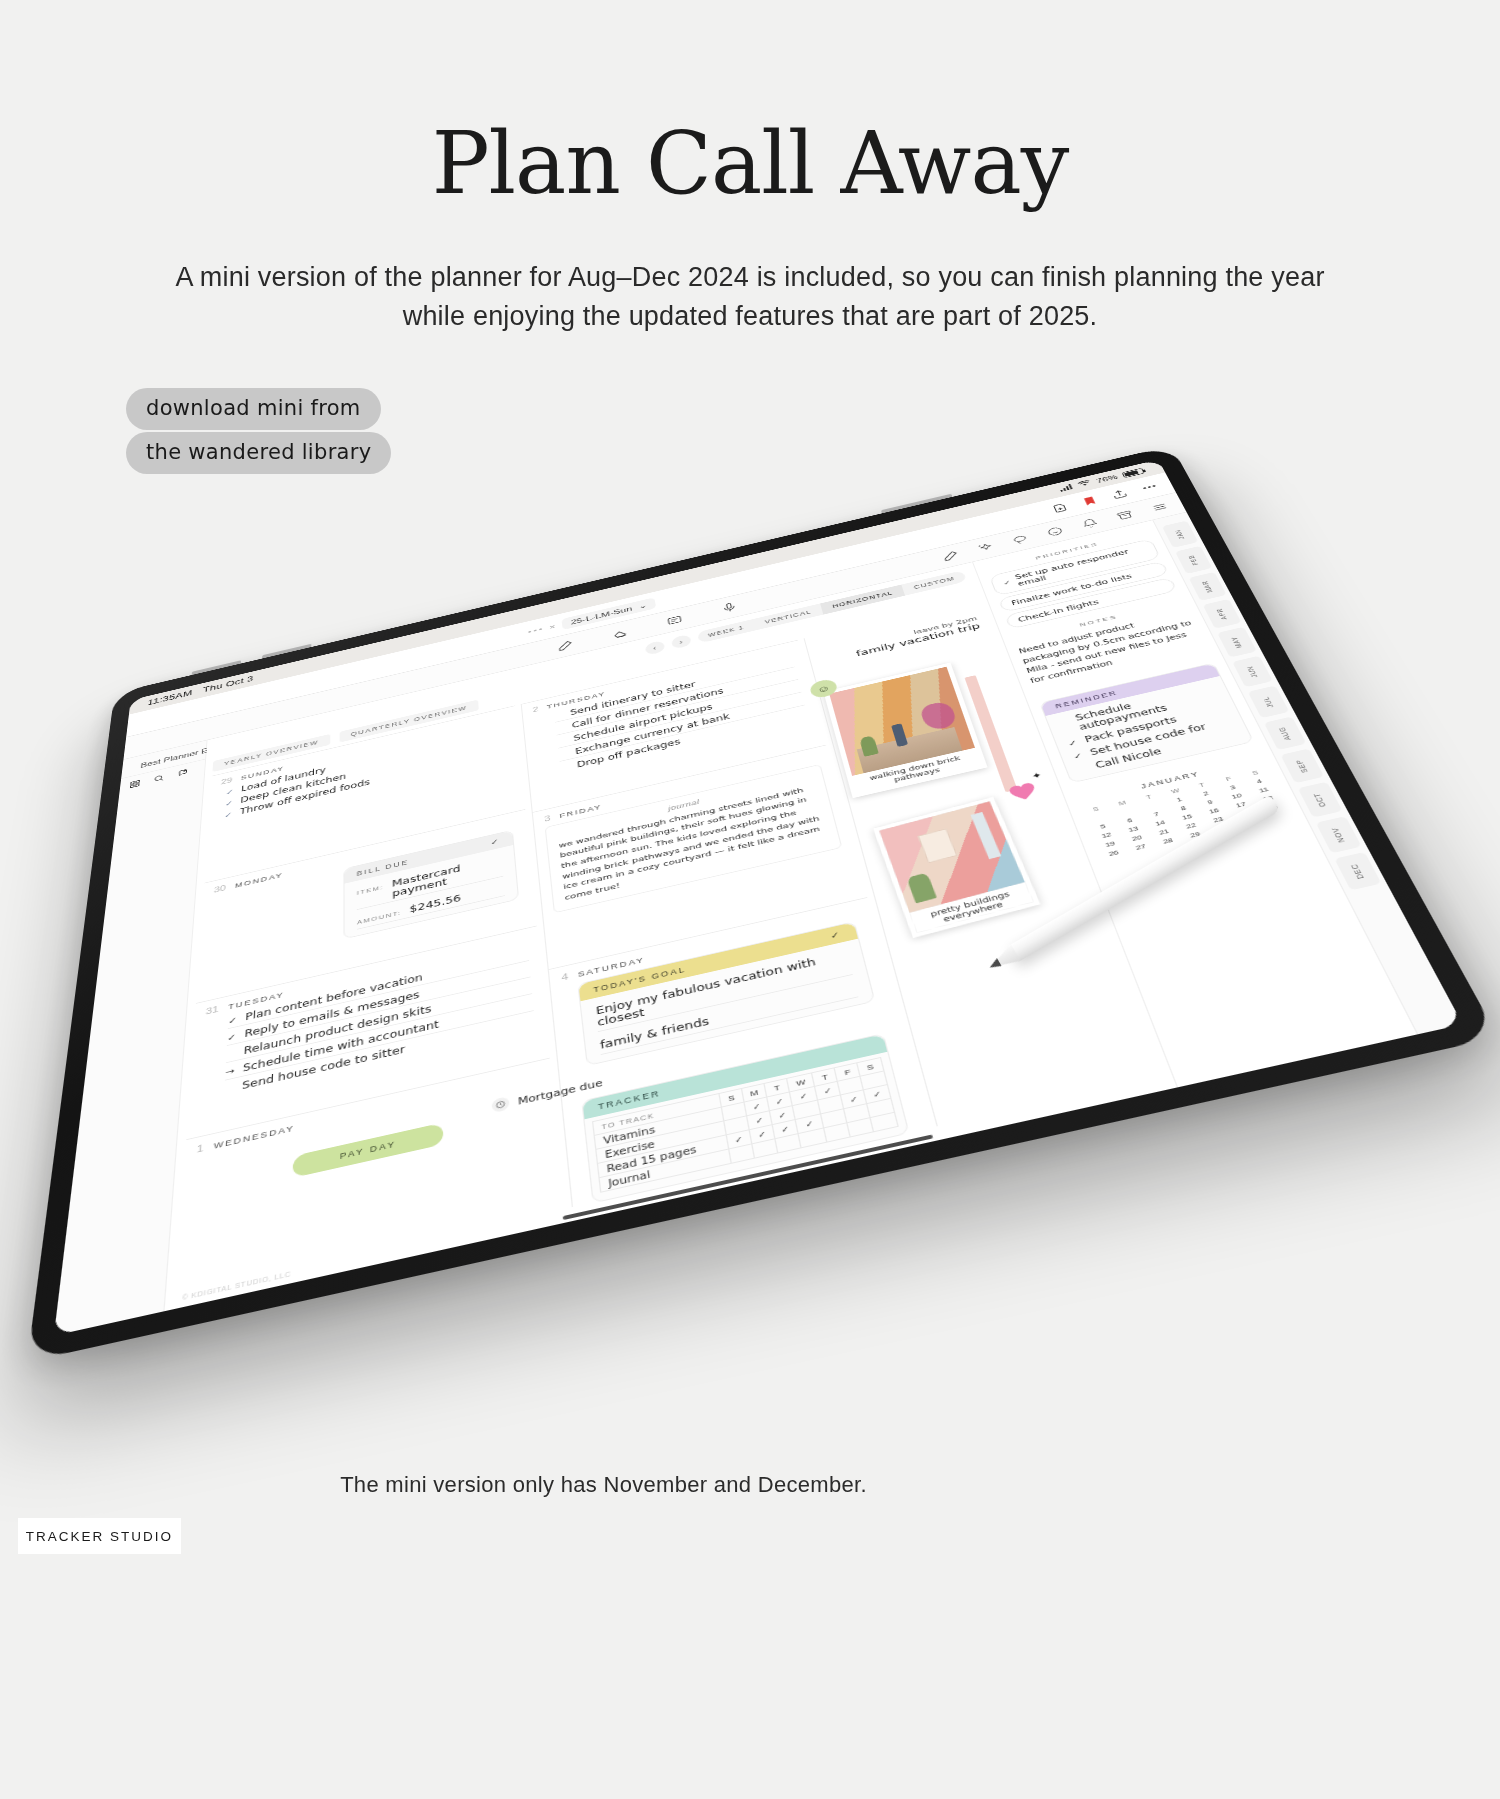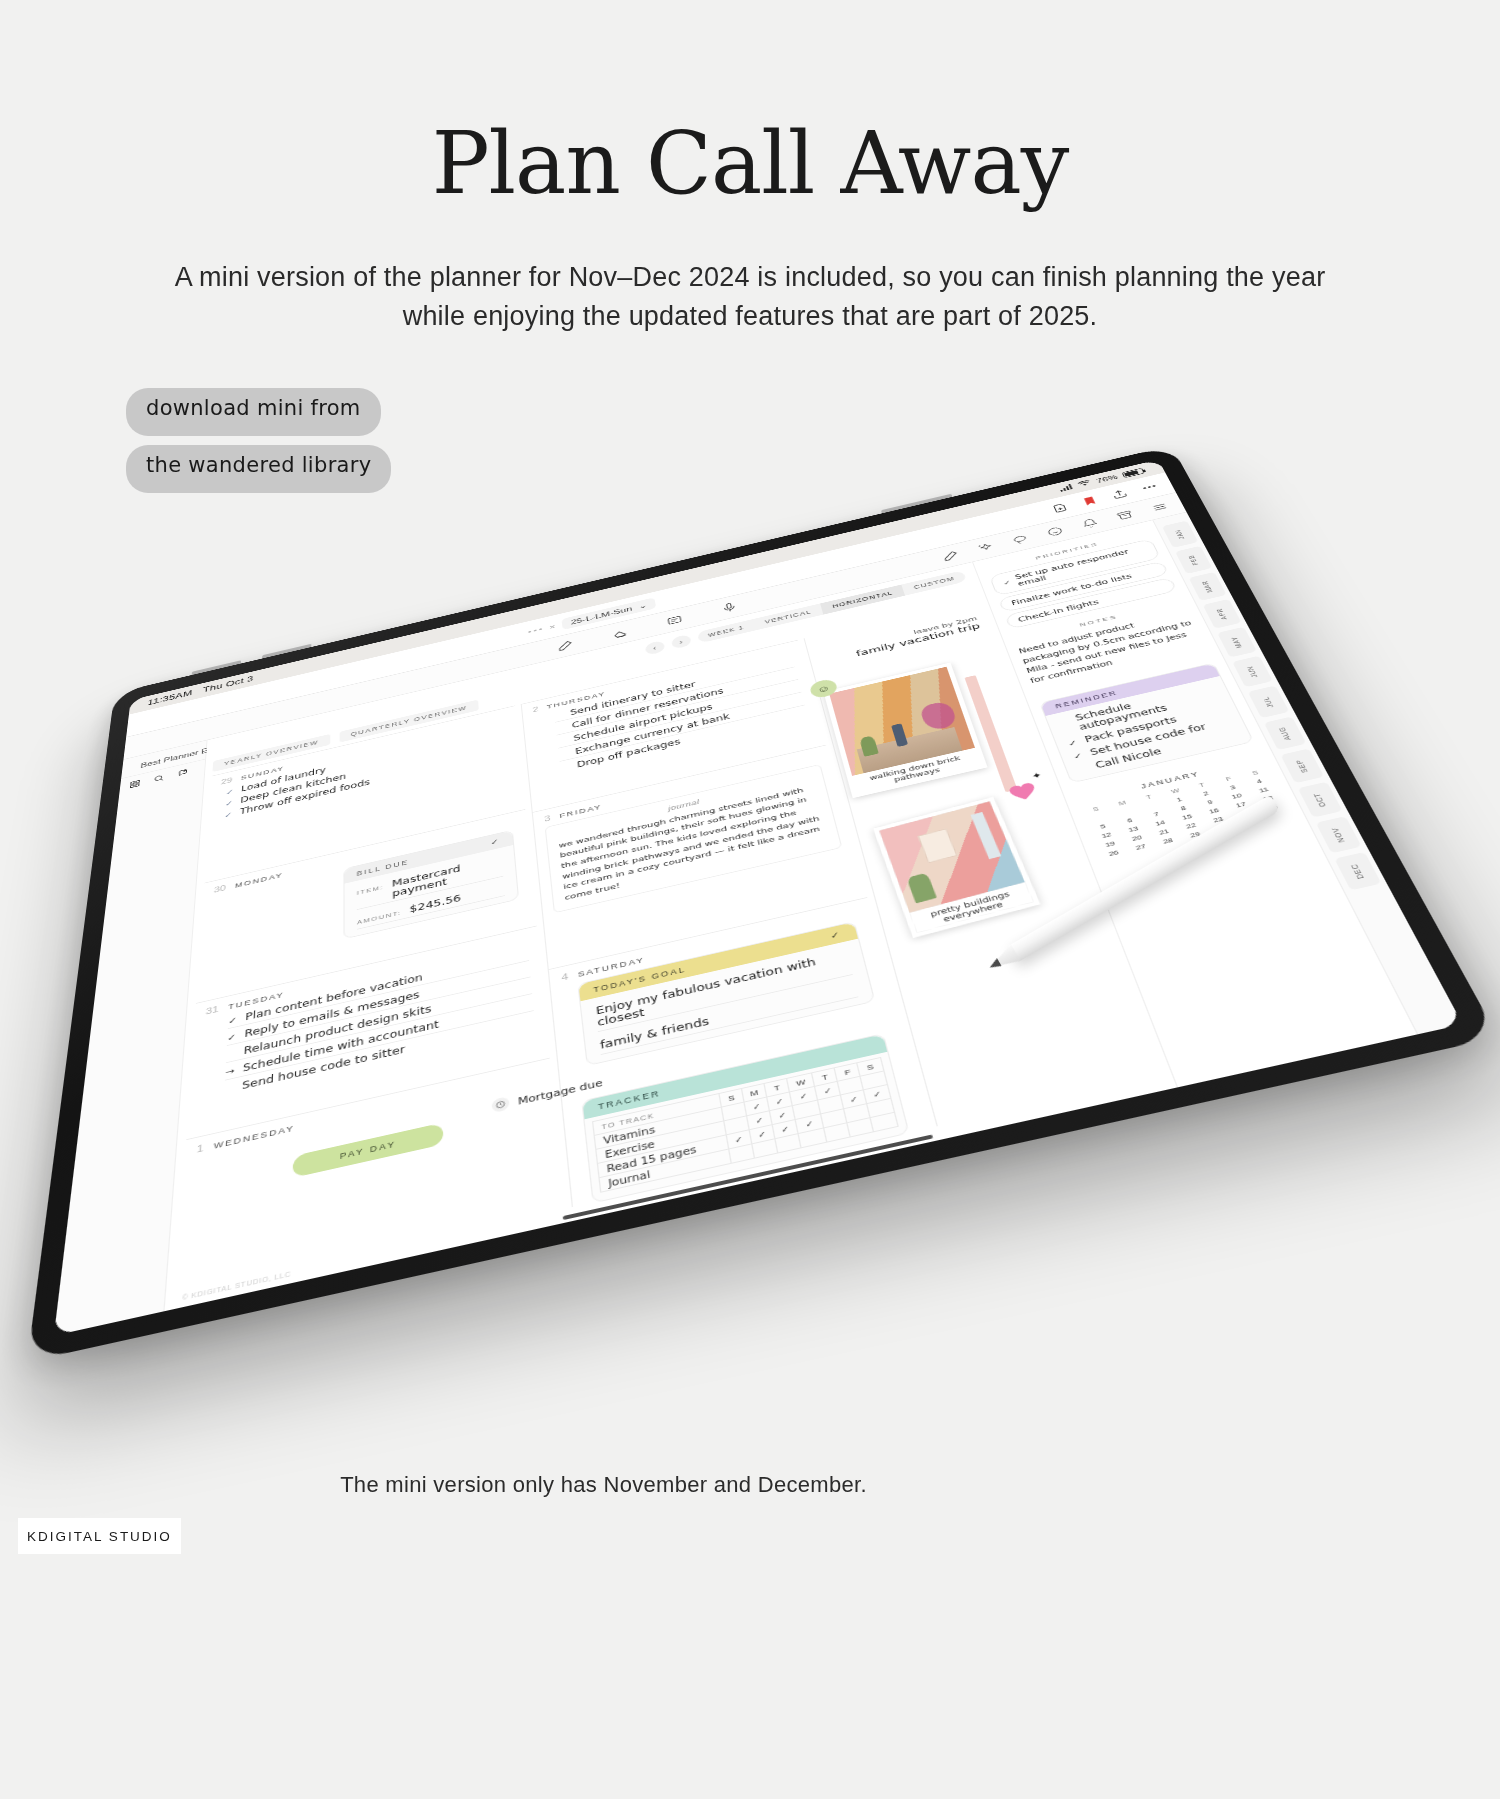--- a/index.html
+++ b/index.html
@@ -31,24 +31,24 @@
     font-stretch:condensed;
     letter-spacing:.2px;
   }
 
   
   .badges { position:absolute; top:388px; left:126px; }
   .badge {
     display:inline-block;
     background:#c8c8c8;
     border-radius:22px;
-    padding:8px 20px 16px 20px;
+    padding:8px 20px 10px 20px;
     font-size:21px;
     color:#1a1a1a;
-    margin-bottom:9px;
+    margin-bottom:2px;
     letter-spacing:.3px;
     font-family:"DejaVu Sans", sans-serif;
   }
   .badge-row { display:block; }
 
   
   .footer-note {
     position:absolute; top:1472px; left:0; width:1207px; text-align:center;
     font-size:22px; color:#2b2b2b; font-stretch:condensed; letter-spacing:.3px;
   }
@@ -265,21 +265,21 @@
   }
   .smiley{position:absolute;width:26px;height:26px;border-radius:50%;background:#cfe1a9;z-index:25;
     display:flex;align-items:center;justify-content:center;font-size:13px;color:#3c4a2c;}
 
   .washi{position:absolute;background:#f3cfc9;border-radius:2px;z-index:18;}
 </style>
 </head>
 <body>
 
 <div class="headline">Plan Call Away</div>
-<div class="subhead">A mini version of the planner for Nov–Dec 2024 is included, so you can finish planning the year while enjoying the updated features that are part of 2025.</div>
+<div class="subhead">A mini version of the planner for Aug–Dec 2024 is included, so you can finish planning the year while enjoying the updated features that are part of 2025.</div>
 
 <div class="badges">
   <div class="badge-row"><span class="badge">download mini from</span></div>
   <div class="badge-row"><span class="badge">the wandered library</span></div>
 </div>
 
 <div class="tablet-stage">
   <div class="tablet">
     <div class="btn-vol v1"></div>
     <div class="btn-vol v2"></div>
@@ -893,13 +893,13 @@
   </div>
 
   <div class="pencil">
     <div class="shaft"></div>
     <div class="tipcone"></div>
     <div class="tipmetal"></div>
   </div>
 </div>
 
 <div class="footer-note">The mini version only has November and December.</div>
-<div class="brand-tag">KDIGITAL STUDIO</div>
+<div class="brand-tag">TRACKER STUDIO</div>
 
 </body></html>

